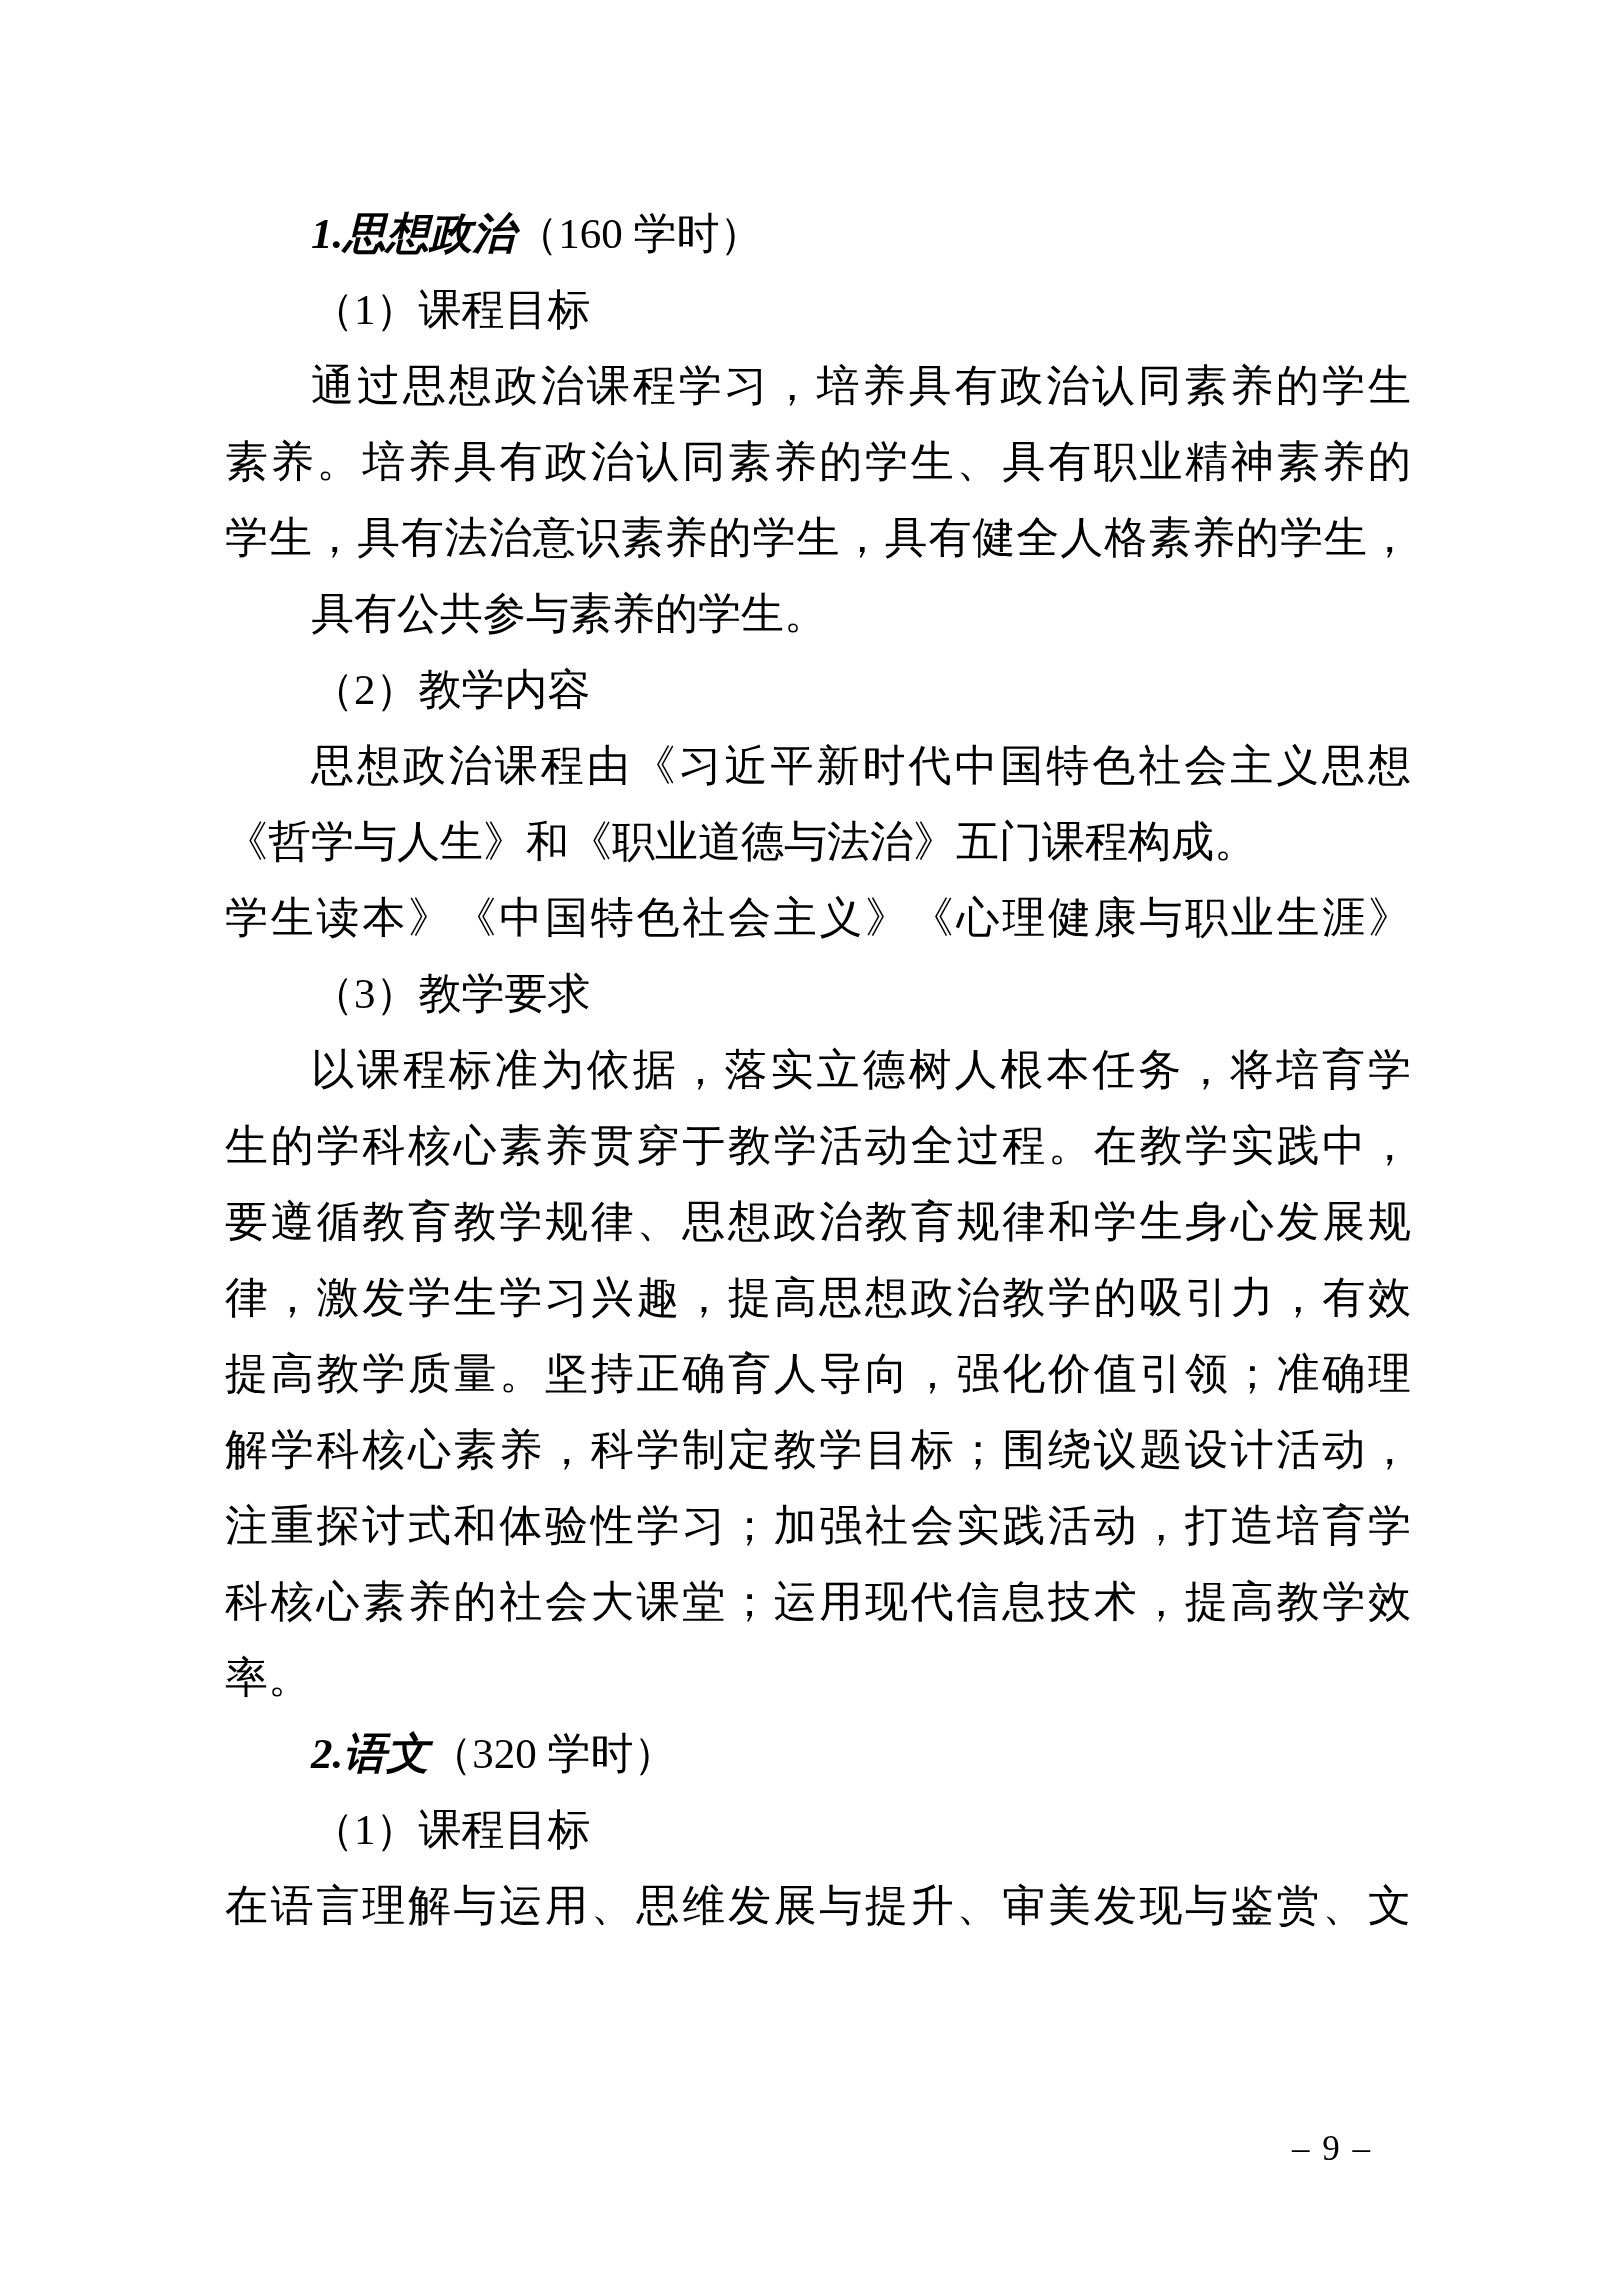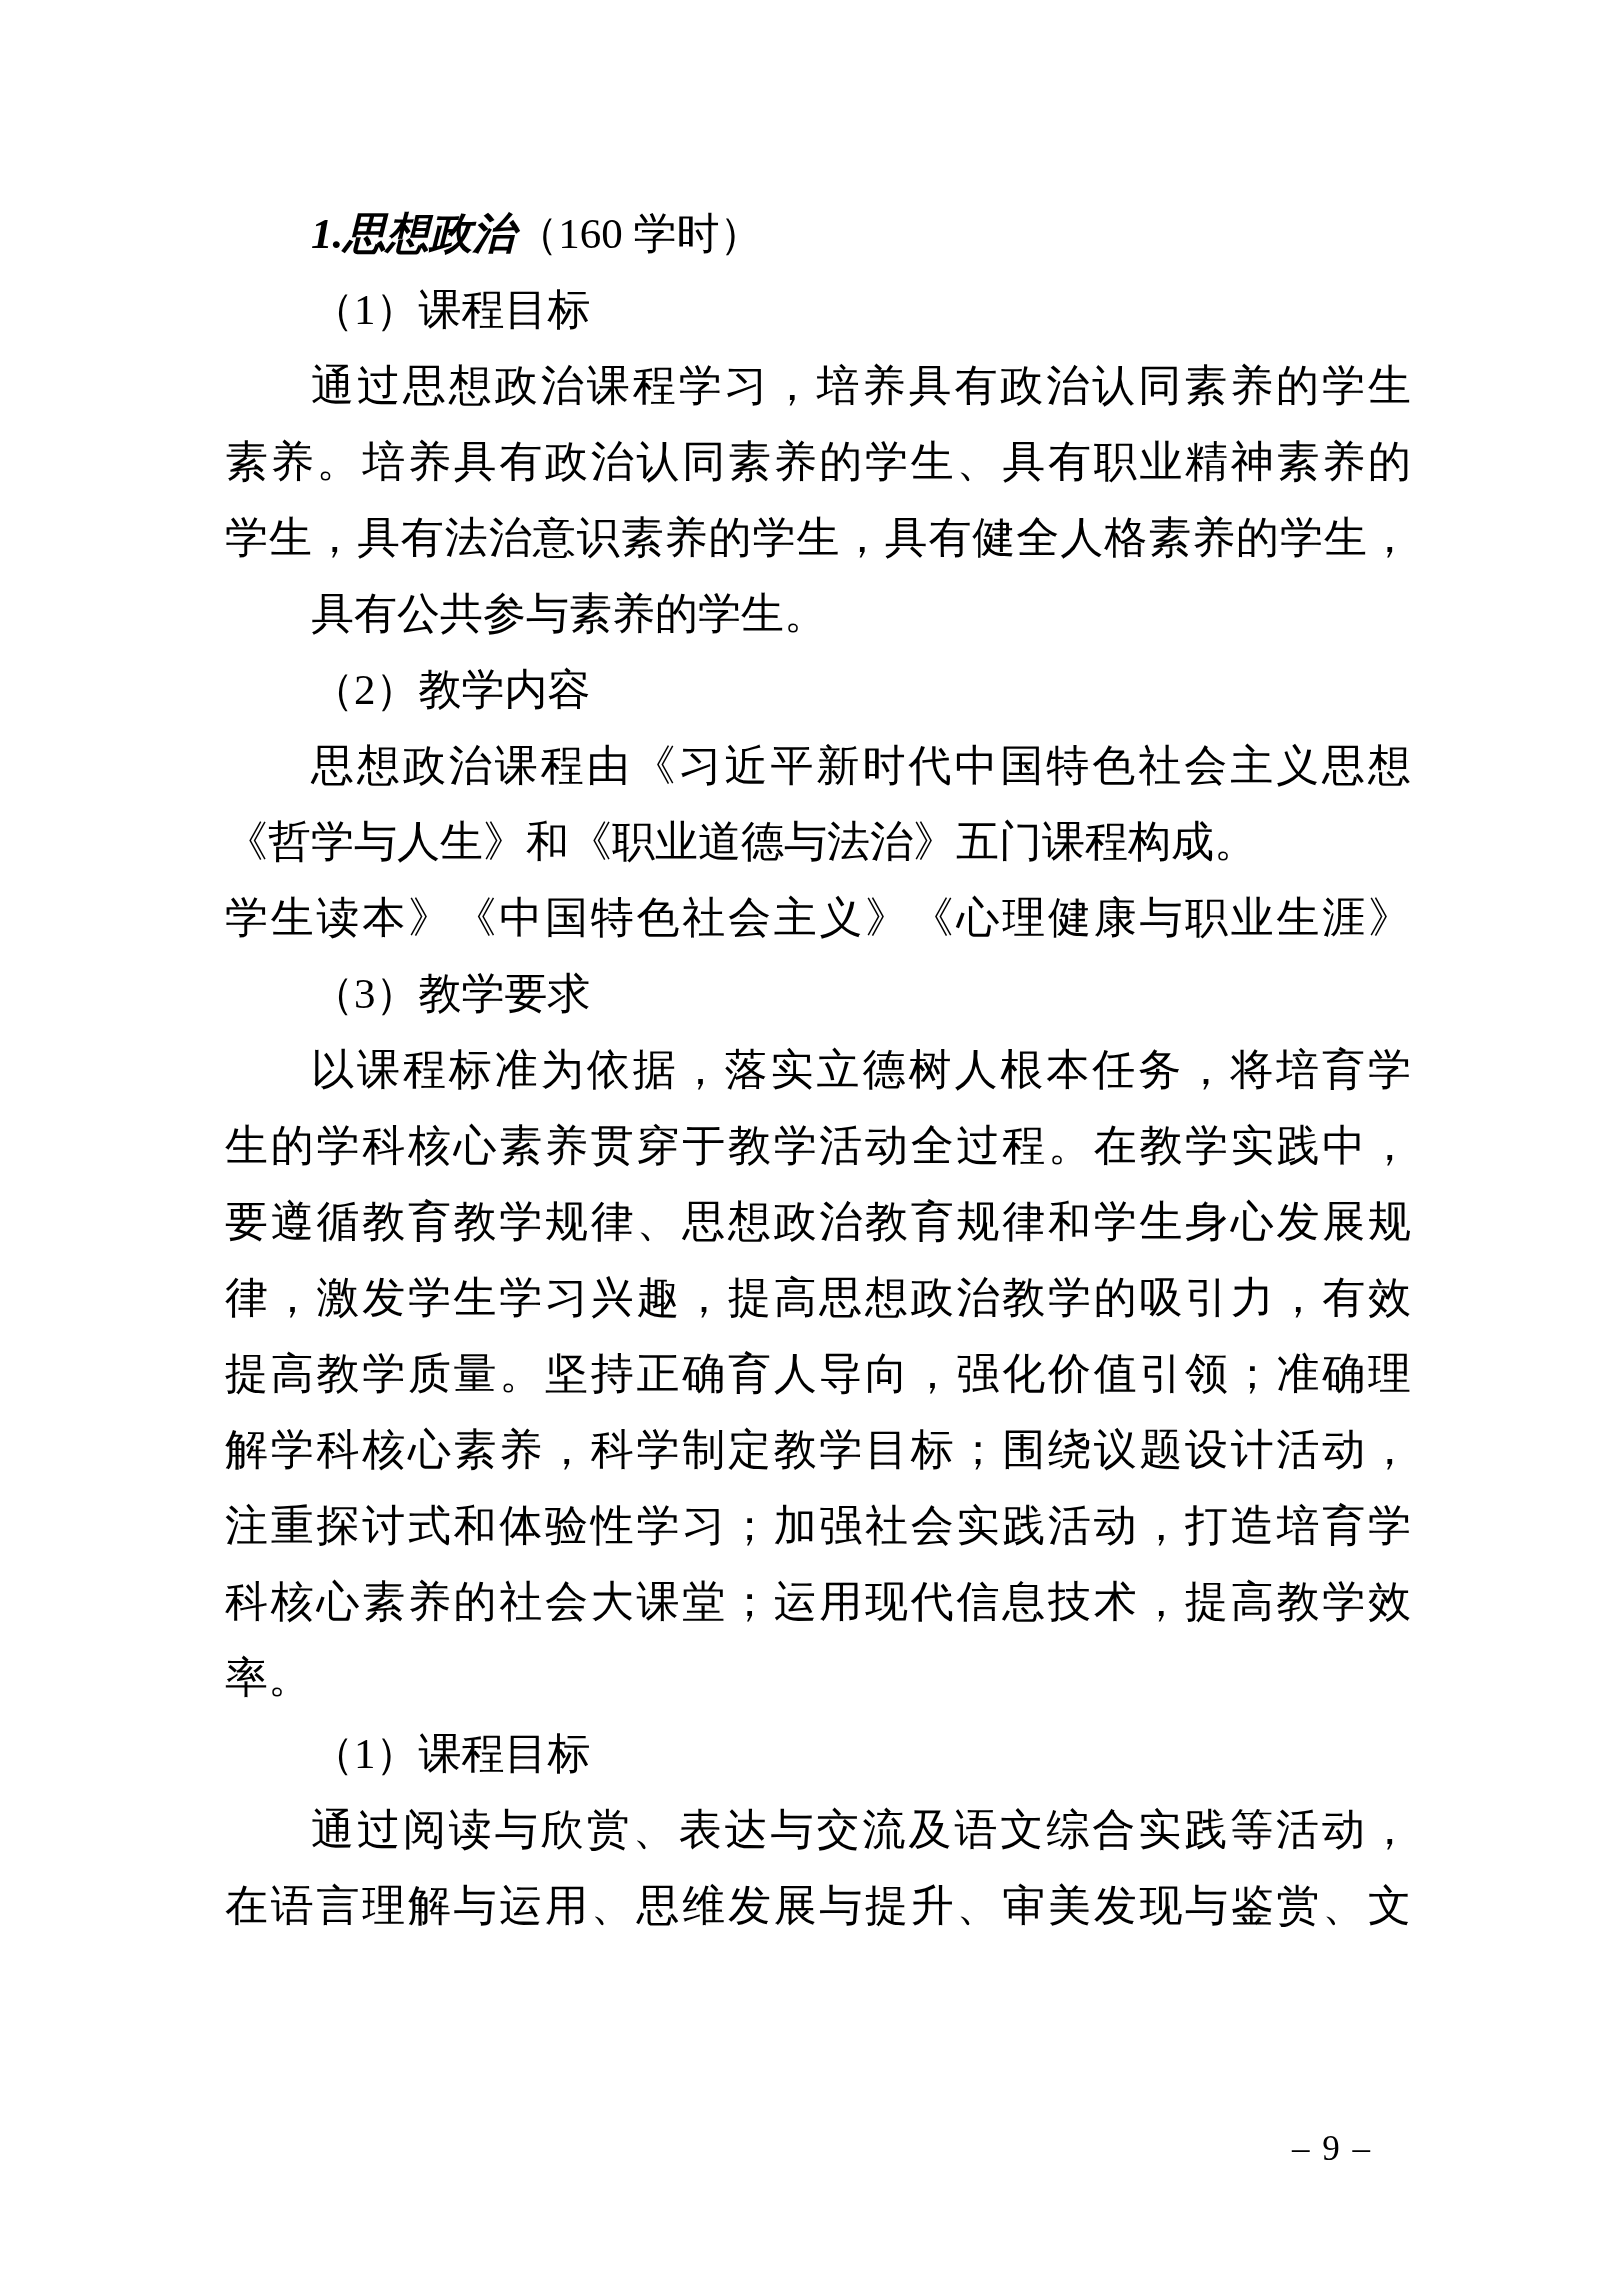--- a/index.html
+++ b/index.html
@@ -66,24 +66,24 @@
     <div class="line i j">以课程标准为依据，落实立德树人根本任务，将培育学</div>
     <div class="line j">生的学科核心素养贯穿于教学活动全过程。在教学实践中，</div>
     <div class="line j">要遵循教育教学规律、思想政治教育规律和学生身心发展规</div>
     <div class="line j">律，激发学生学习兴趣，提高思想政治教学的吸引力，有效</div>
     <div class="line j">提高教学质量。坚持正确育人导向，强化价值引领；准确理</div>
     <div class="line j">解学科核心素养，科学制定教学目标；围绕议题设计活动，</div>
     <div class="line j">注重探讨式和体验性学习；加强社会实践活动，打造培育学</div>
     <div class="line j">科核心素养的社会大课堂；运用现代信息技术，提高教学效</div>
     <div class="line">率。</div>
 
+    <div class="line heading i"><span class="b">2.语文</span><span>（320 学时）</span></div>
 
     <div class="line i">（1）课程目标</div>
 
-    <div class="line i j">通过阅读与欣赏、表达与交流及语文综合实践等活动，</div>
     <div class="line j">在语言理解与运用、思维发展与提升、审美发现与鉴赏、文</div>
 
   </div>
 
   <div class="footer">
     <span>– 9 –</span>
   </div>
 </div>
 
 

